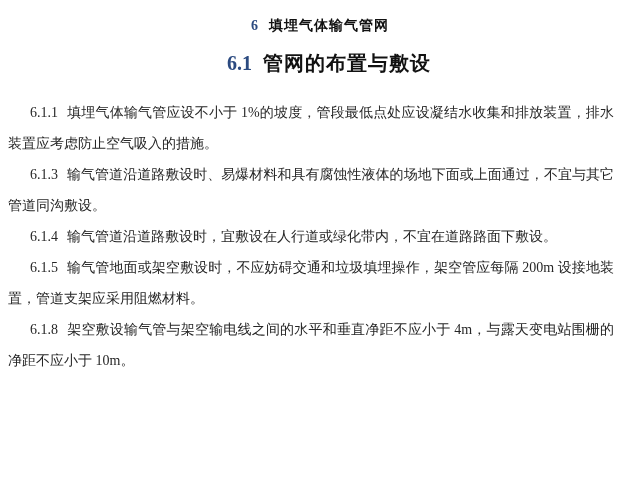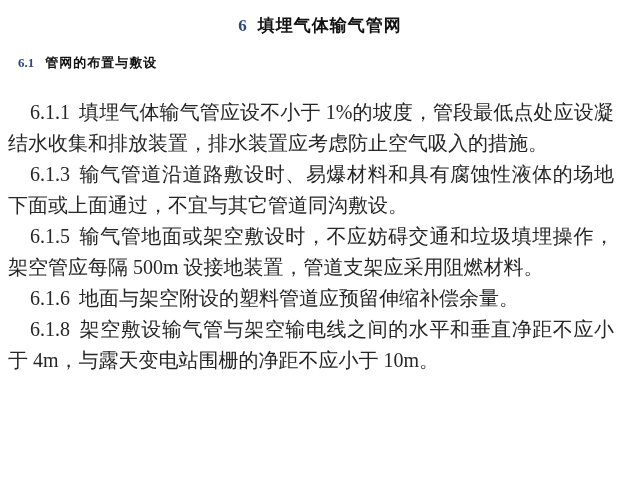--- a/index.html
+++ b/index.html
@@ -13,28 +13,29 @@
     height: 497px;
     background: var(--page-bg, #ffffff);
     overflow: hidden;
     font-family: "Liberation Serif", "DejaVu Serif", serif;
     color: var(--body-color, #262626);
     -webkit-font-smoothing: antialiased;
   }
   .chapter-heading {
     margin: 14px 0 0 0;
     text-align: center;
-    font-size: 17px;
+    font-size: 14px;
     font-weight: 700;
     color: var(--heading-color, #111111);
     line-height: 23px;
   }
   .section-heading {
     margin: 15px 0 0 0;
-    font-size: 13px;
+    text-align: center;
+    font-size: 20px;
     font-weight: 700;
     color: var(--heading-color, #111111);
     line-height: 22px;
     padding-left: 18px;
   }
   .chapter-heading .hnum,
   .section-heading .hnum {
     color: var(--heading-num-color, #2b4a80);
     margin-right: 11px;
   }
@@ -43,21 +44,21 @@
     letter-spacing: 1px;
   }
   .doc-body {
     margin-top: 23px;
   }
   p.clause {
     margin: 0 26px 0 8px;
     text-indent: 22px;
     text-align: justify;
     text-justify: inter-ideograph;
-    font-size: 20px;
+    font-size: 14px;
     line-height: 31px;
     color: var(--body-color, #262626);
   }
   p.clause .num {
     padding-right: 9px;
     white-space: nowrap;
   }
 </style>
 </head>
 <body>
@@ -71,22 +72,22 @@
   <h2 class="section-heading">
     <span class="hnum">6.1</span><span class="htitle">管网的布置与敷设</span>
   </h2>
 
   <div class="doc-body">
     <p class="clause"><span class="num">6.1.1</span><span class="txt">填埋气体输气管应设不小于 1%的坡度，管段最低点处应设凝结水收集和排放装置，排水装置应考虑防止空气吸入的措施。</span></p>
 
 
     <p class="clause"><span class="num">6.1.3</span><span class="txt">输气管道沿道路敷设时、易爆材料和具有腐蚀性液体的场地下面或上面通过，不宜与其它管道同沟敷设。</span></p>
 
+    <p class="clause"><span class="num">6.1.4</span><span class="txt">输气管道沿道路敷设时，宜敷设在人行道或绿化带内，不宜在道路路面下敷设。</span></p>
 
-    <p class="clause"><span class="num">6.1.5</span><span class="txt">输气管地面或架空敷设时，不应妨碍交通和垃圾填埋操作，架空管应每隔 500m 设接地装置，管道支架应采用阻燃材料。</span></p>
+    <p class="clause"><span class="num">6.1.5</span><span class="txt">输气管地面或架空敷设时，不应妨碍交通和垃圾填埋操作，架空管应每隔 200m 设接地装置，管道支架应采用阻燃材料。</span></p>
 
-    <p class="clause"><span class="num">6.1.6</span><span class="txt">地面与架空附设的塑料管道应预留伸缩补偿余量。</span></p>
 
 
     <p class="clause"><span class="num">6.1.8</span><span class="txt">架空敷设输气管与架空输电线之间的水平和垂直净距不应小于 4m，与露天变电站围栅的净距不应小于 10m。</span></p>
   </div>
 
 </div>
 
 </body></html>

